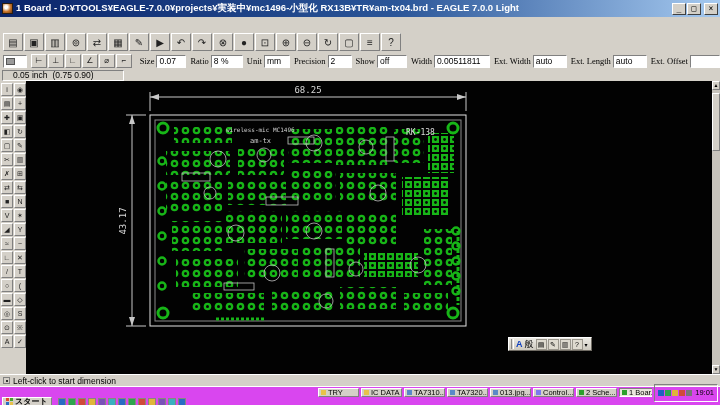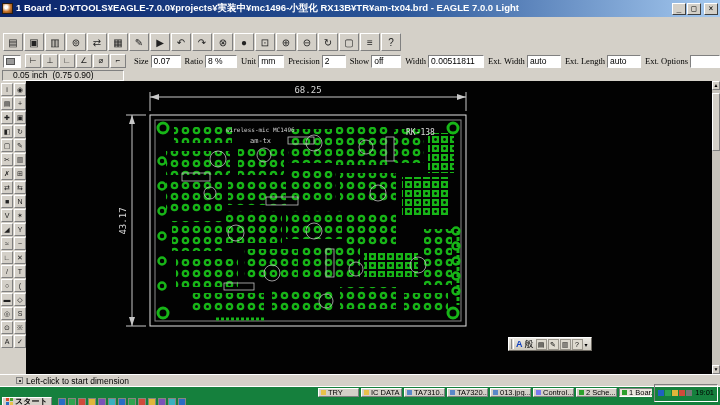--- a/index.html
+++ b/index.html
@@ -77,27 +77,27 @@
           border-color:#fff #6f6b63 #6f6b63 #fff;}
   .imehandle{width:3px;height:10px;border-left:1px solid #888;border-right:1px solid #fff;}
   .imemode{font-size:9px;font-weight:bold;color:#1040c0;line-height:12px;}
   .imeconv{font-size:9px;line-height:12px;}
   .imeicons{display:inline-flex;gap:1px;}
   .imebtn{width:11px;height:11px;padding:0;background:#dedacf;border:1px solid #9a968c;font-size:7px;line-height:9px;}
   .imechev{font-size:6px;padding:0;background:none;border:none;}
   .imechev::after{content:"▾";}
 
   
-  .statusbar{top:374px;height:12px;display:flex;align-items:center;gap:3px;padding-left:16px;border-top:1px solid #fff;}
+  .statusbar{top:374px;height:12px;display:flex;align-items:center;gap:3px;padding-left:3px;border-top:1px solid #fff;}
   .status-icon{width:7px;height:7px;background:#d4d0c8;border:1px solid #808080;position:relative;}
   .status-icon::after{content:"";position:absolute;left:2px;top:2px;width:2px;height:2px;background:#333;}
   .statusmsg{font-size:8.5px;}
 
   
-  .taskbar{top:386px;height:19px;background:#15803d;border-top:1px solid #fff;display:flex;flex-direction:column;}
+  .taskbar{top:386px;height:19px;background:#d946ef;border-top:1px solid #fff;display:flex;flex-direction:column;}
   .taskrow{height:10px;display:flex;align-items:center;gap:2px;padding:1px 2px 0 2px;}
   .taskspacer{width:314px;flex:0 0 auto;}
   .tasks{display:flex;gap:2px;overflow:hidden;flex:1;}
   .taskbtn{display:flex;align-items:center;gap:2px;width:41px;height:9px;flex:0 0 auto;padding:0 2px;
            background:#d4d0c8;border:1px solid;border-color:#fff #808080 #808080 #fff;overflow:hidden;}
   .taskbtn.active{border-color:#808080 #fff #fff #808080;background:#e9e5dd;}
   .ticon{width:5px;height:5px;flex:0 0 auto;background:#888;}
   .ticon[data-kind="folder"]{background:#e8c24a;}
   .ticon[data-kind="image"]{background:#5a88c8;}
   .ticon[data-kind="window"]{background:#7a7af0;}
@@ -262,21 +262,21 @@
 
         <span class="field">
           <span class="flabel">Ext. Length</span>
           <span class="combo">
             <span>auto</span>
             <span class="drop"></span>
           </span>
         </span>
 
         <span class="field">
-          <span class="flabel">Ext. Options</span>
+          <span class="flabel">Ext. Offset</span>
           <span class="combo">
             <span></span>
             <span class="drop"></span>
           </span>
         </span>
       </span>
   </div>
 
   <div class="coordbar row">
     <span class="coordbox">

